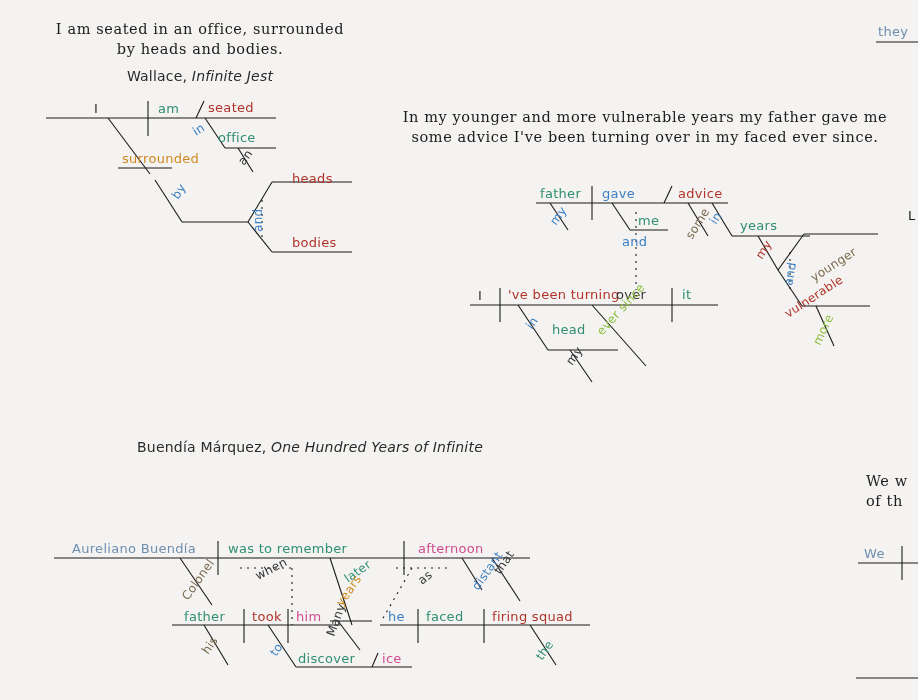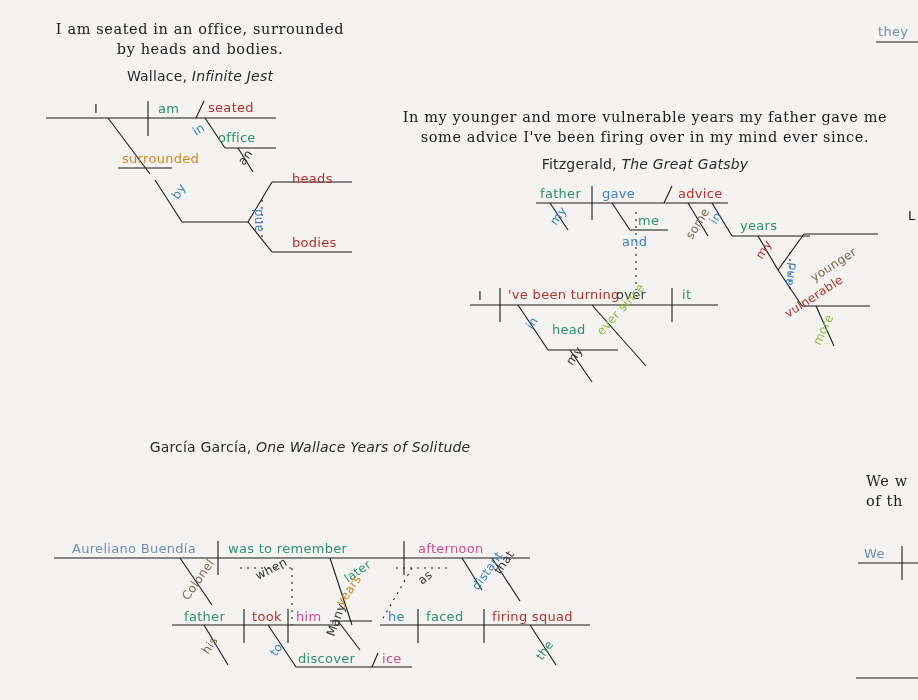--- a/index.html
+++ b/index.html
@@ -116,25 +116,21 @@
   </div>
 
   <div class="block" style="left:906px; top:200px;">
     <svg width="30" height="30" viewBox="0 0 30 30">
       <text class="w" x="2" y="20" fill="#1a1a1a">L</text>
     </svg>
   </div>
 
   <div class="block" style="left:385px; top:108px; width:520px;">
     <div class="quote">In my younger and more vulnerable years my father gave me
-some advice I've been firing over in my mind ever since.</div>
-    <div class="cite">
-      <span>Fitzgerald,</span>
-      <i>The Great Gatsby</i>
-    </div>
+some advice I've been turning over in my faced ever since.</div>
   </div>
 
   <div class="diagram" style="left:440px; top:170px;">
     <svg width="478" height="230" viewBox="0 0 478 230">
       <g stroke="#1a1a1a" stroke-width="1.1" fill="none">
 
         <line x1="96" y1="33" x2="288" y2="33"></line>
         <line x1="152" y1="16" x2="152" y2="50"></line>
         <line x1="224" y1="33" x2="232" y2="16"></line>
 
@@ -189,22 +185,22 @@
       <text class="w" x="242" y="129" fill="#2f8f6f">it</text>
       <text class="w small" x="92" y="160" fill="#3b7fc4" transform="rotate(-55 92 160)">in</text>
       <text class="w" x="112" y="164" fill="#2f8f6f">head</text>
       <text class="w small" x="132" y="196" fill="#333333" transform="rotate(-55 132 196)">my</text>
       <text class="w small" x="162" y="166" fill="#8fbf3f" transform="rotate(-48 162 166)">ever since</text>
     </svg>
   </div>
 
   <div class="block" style="left:20px; top:430px; width:580px;">
     <div class="cite">
-      <span>García García,</span>
-      <i>One Wallace Years of Solitude</i>
+      <span>Buendía Márquez,</span>
+      <i>One Hundred Years of Infinite</i>
     </div>
   </div>
 
   <div class="diagram" style="left:0px; top:505px;text-align:right;">
     <svg width="620" height="195" viewBox="0 0 620 195">
       <g stroke="#1a1a1a" stroke-width="1.1" fill="none">
 
         <line x1="54" y1="53" x2="530" y2="53"></line>
         <line x1="218" y1="36" x2="218" y2="70"></line>
         <line x1="404" y1="36" x2="404" y2="70"></line>

